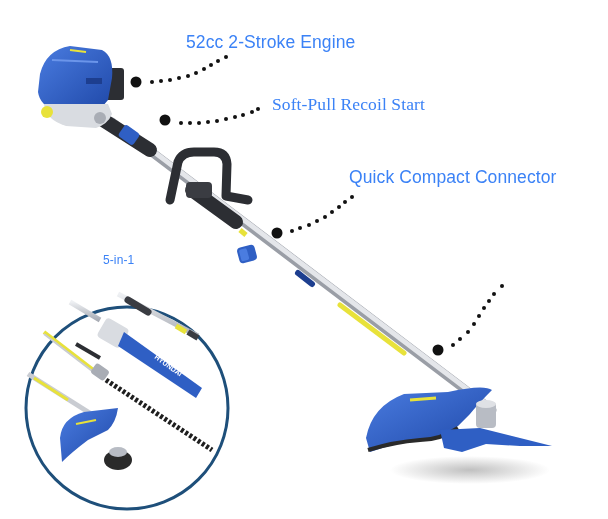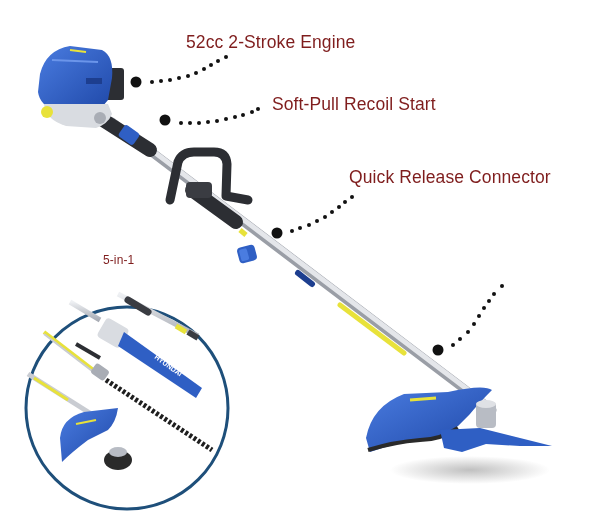--- a/index.html
+++ b/index.html
@@ -1,22 +1,22 @@
 <!DOCTYPE html>
 <html><head>
   <meta charset="utf-8">
   <style>
     html, body { margin: 0; padding: 0; background: #ffffff; }
     body { width: 608px; height: 519px; position: relative; overflow: hidden;
            font-family: "Liberation Sans", "DejaVu Sans", sans-serif; }
     .canvas { position: absolute; left: 0; top: 0; width: 608px; height: 519px; }
-    .label { position: absolute; color: #7f1d1d; font-size: 17.5px; letter-spacing: 0.1px;
+    .label { position: absolute; color: #3b82f6; font-size: 17.5px; letter-spacing: 0.1px;
              white-space: nowrap; line-height: 1; }
     .lbl-engine { left: 186px; top: 34px; }
-    .lbl-recoil { left: 272px; top: 96px; }
+    .lbl-recoil { left: 272px; top: 96px; font-family: Liberation Serif, serif; }
     .lbl-connector { left: 349px; top: 169px; }
     .lbl-compact { left: 364px; top: 256px; }
     .lbl-5in1 { left: 103px; top: 254px; font-size: 12px; }
     svg { position: absolute; left: 0; top: 0; }
   </style>
 </head>
 <body>
 
 <div class="canvas">
 
@@ -157,16 +157,16 @@
       <path d="M60 438 Q62 418 84 412 L118 408 Q116 422 108 430 L88 440 Q72 452 62 462 Z" fill="url(#blueG)"></path>
       <path d="M76 424 L96 420" stroke="#e8e23a" stroke-width="2"></path>
 
       <ellipse cx="118" cy="460" rx="14" ry="10" fill="#2a2a2a"></ellipse>
       <ellipse cx="118" cy="452" rx="9" ry="5" fill="#b8bcc4"></ellipse>
     </g>
   </svg>
 
   <div class="label lbl-engine">52cc 2-Stroke Engine</div>
   <div class="label lbl-recoil">Soft-Pull Recoil Start</div>
-  <div class="label lbl-connector">Quick Release Connector</div>
+  <div class="label lbl-connector">Quick Compact Connector</div>
   <div class="label lbl-5in1">5-in-1</div>
 
 </div>
 
 </body></html>

